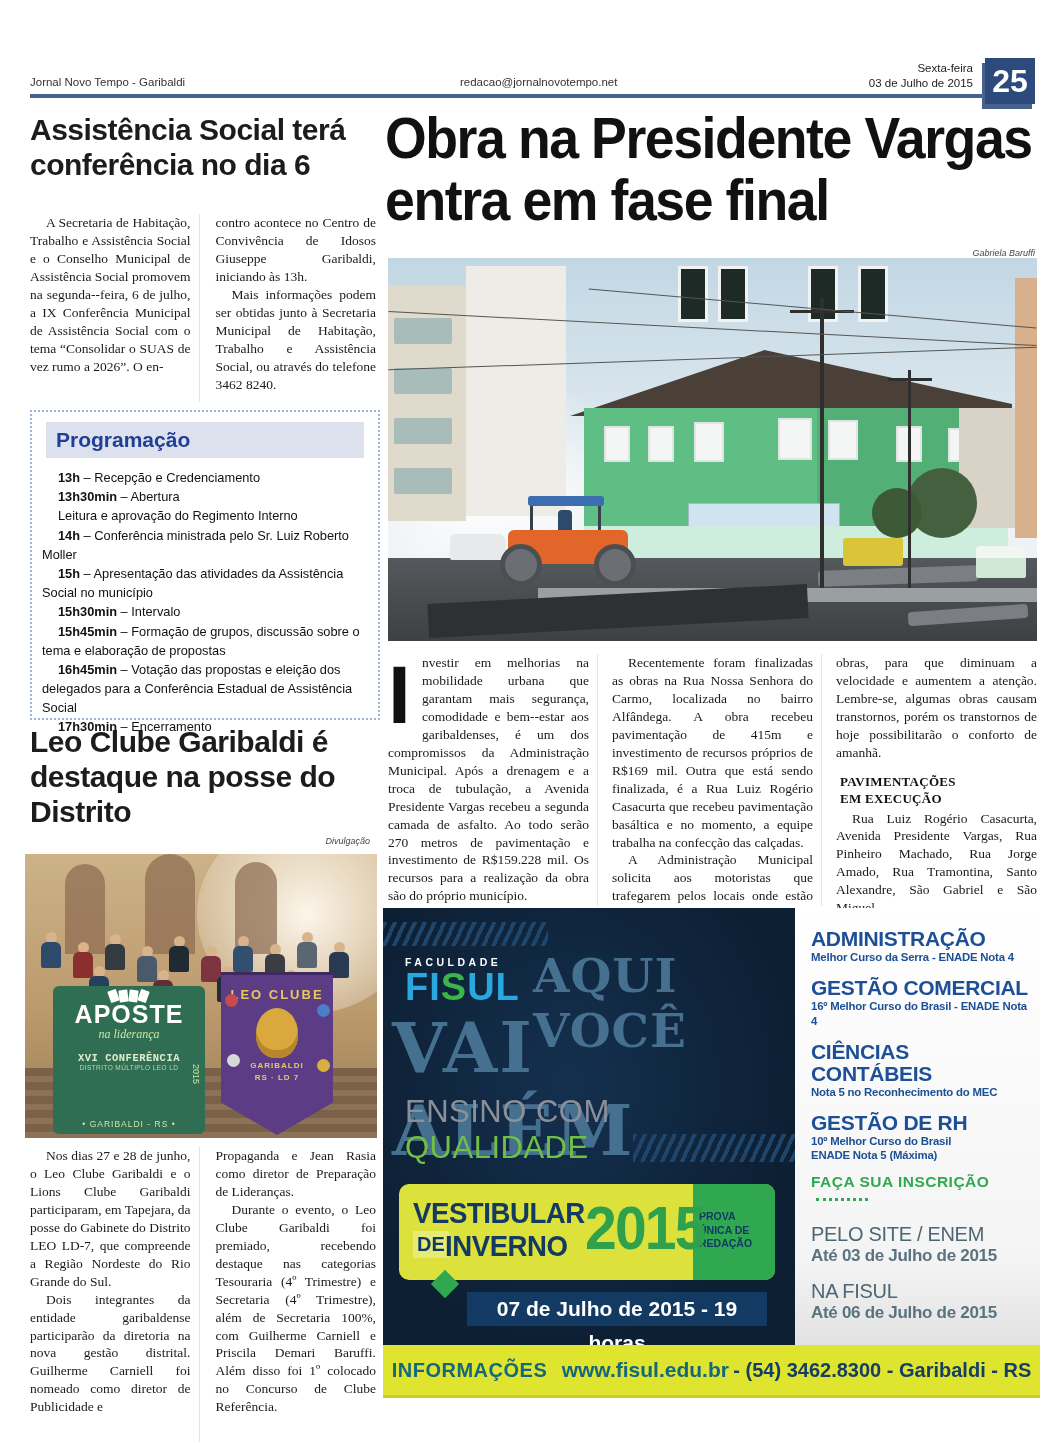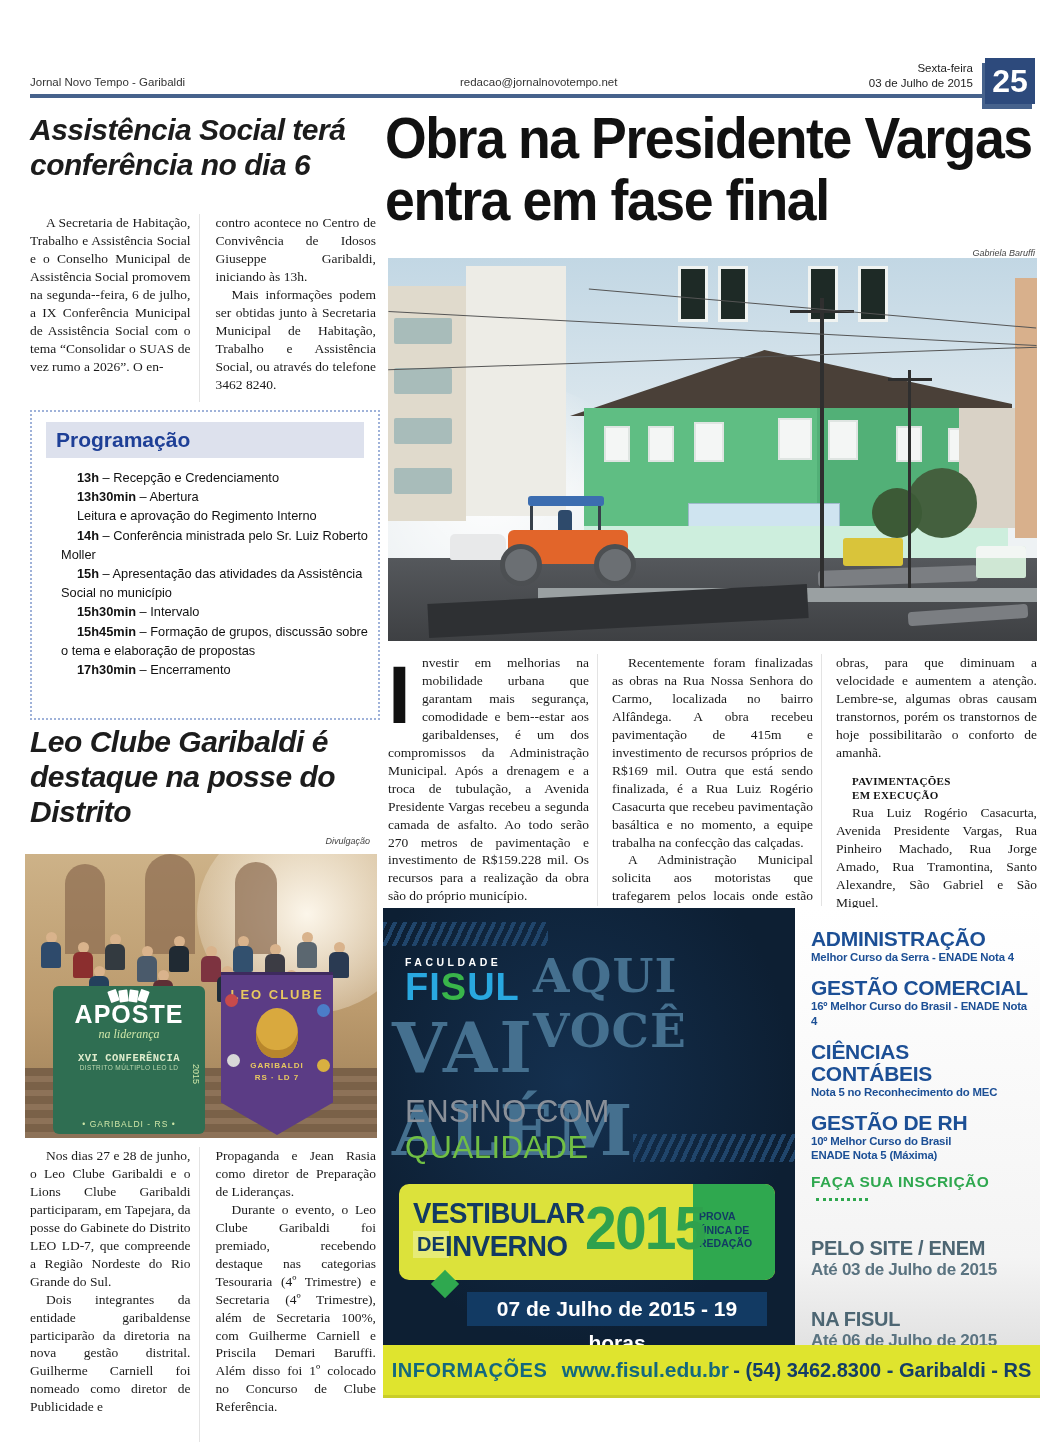--- a/index.html
+++ b/index.html
@@ -12,34 +12,34 @@
   .hdr-right{position:absolute;right:62px;bottom:6px;text-align:right;font-size:11.5px;color:#222;line-height:1.35;}
   .hdr-rule{position:absolute;left:0;bottom:0;width:952px;height:4px;background:#46628c;}
   .pagenum{position:absolute;right:0;bottom:-6px;width:50px;height:46px;background:#2d4a7c;
            color:#fff;font-size:32px;font-weight:bold;text-align:center;line-height:46px;
            box-shadow:-3px 5px 0 #46628c;}
   
   .serif{font-family:"Liberation Serif",serif;font-size:13.5px;line-height:1.33;
          text-align:justify;color:#1a1a1a;}
   .p-ind{text-indent:16px;margin:0;}
   .p0{margin:0;}
-  .title-it{font-family:"Liberation Sans",sans-serif;font-style:italic;font-weight:bold;
+  .title-it{font-family:"Liberation Sans",sans-serif;font-weight:bold;
             font-size:30px;line-height:1.17;letter-spacing:-.5px;color:#1c1c1c;margin:0;}
   .credit{font-size:9px;font-style:italic;color:#444;text-align:right;}
   
   .leftcol{position:absolute;left:30px;top:112px;width:346px;height:1330px;}
   .two-cols{display:flex;gap:16px;}
   .two-cols>div{flex:1;}
   .col-rule{border-right:1px solid #e3e3e3;padding-right:8px;}
   
   .progbox{position:absolute;left:0;top:298px;width:326px;height:290px;
            border:2px dotted #9fb2d9;padding:8px 10px;}
   .progbox h2{margin:2px 4px 10px 4px;background:#dde1ed;color:#1e3f96;font-size:21px;
               padding:6px 10px;font-weight:bold;}
-  .prog-item{font-size:12.8px;line-height:1.5;color:#111;text-indent:16px;margin-left:19px;}
+  .prog-item{font-size:12.8px;line-height:1.5;color:#111;text-indent:16px;}
   .prog-item b{font-weight:bold;}
   
   .leo-photo{position:absolute;left:-5px;top:742px;width:352px;height:284px;overflow:hidden;
              background:linear-gradient(180deg,#cdb288 0%,#bb9a6d 55%,#9a7c55 100%);}
   .church-glare{position:absolute;right:-40px;top:-40px;width:220px;height:200px;border-radius:50%;
                 background:radial-gradient(circle,rgba(255,250,240,.95),rgba(255,230,225,0));}
   .church-arch{position:absolute;background:#8a6a4e;border-radius:40px 40px 0 0;opacity:.7;}
   .steps{position:absolute;left:0;bottom:0;width:100%;height:70px;
          background:repeating-linear-gradient(180deg,#7a6148 0 8px,#8d7258 8px 14px);}
   .person{position:absolute;}
@@ -102,22 +102,22 @@
   .canopy-pole{position:absolute;top:10px;width:3px;height:28px;background:#37404a;}
   .roller-body{position:absolute;left:8px;top:34px;width:120px;height:34px;background:#e2652a;border-radius:6px;}
   .drum{position:absolute;top:48px;width:42px;height:42px;border-radius:50%;background:#6b6f73;border:5px solid #4c4f52;box-sizing:border-box;}
   .operator{position:absolute;left:58px;top:14px;width:14px;height:24px;background:#2e4a6b;border-radius:4px 4px 0 0;}
   .yellow-machine{position:absolute;left:455px;top:280px;width:60px;height:28px;background:#d9c43a;border-radius:3px;}
   
   .main-cols{position:absolute;left:3px;top:546px;width:649px;height:252px;display:flex;gap:14px;}
   .main-cols>div{flex:1;}
   .dropcap{float:left;width:26px;font-size:82px;line-height:74px;font-weight:bold;color:#111;
            font-family:"Liberation Sans",sans-serif;margin:4px 8px 0 0;}
-  .subhead{font-family:"Liberation Serif",serif;font-weight:bold;font-size:11px;line-height:1.3;
-           letter-spacing:.3px;margin:12px 0 2px 16px;color:#111;}
+  .subhead{font-family:"Liberation Serif",serif;font-weight:bold;font-size:13px;line-height:1.3;
+           letter-spacing:.3px;margin:12px 0 2px 4px;color:#111;}
   
   .ad{position:absolute;left:-2px;top:800px;width:657px;height:492px;}
   .ad-dark{position:absolute;left:0;top:0;width:412px;height:437px;
            background:radial-gradient(ellipse at 45% 40%,#14304f 0%,#0d1f33 70%);overflow:hidden;}
   .hatch{position:absolute;background:repeating-linear-gradient(115deg,#20456b 0 4px,transparent 4px 9px);}
   .fisul-logo{position:absolute;left:22px;top:48px;}
   .fisul-top{font-size:10.5px;font-weight:bold;letter-spacing:3.5px;color:#fff;}
   .fisul-name{font-size:38px;font-weight:bold;letter-spacing:1px;line-height:1;color:#29a8e0;}
   .fisul-name .g{color:#39b54a;}
   .slab{font-family:"DejaVu Serif",serif;font-weight:bold;color:#45708f;}
@@ -140,21 +140,21 @@
   .diamond{position:absolute;left:52px;top:366px;width:20px;height:20px;background:#2fa84f;transform:rotate(45deg);}
   .datebar{position:absolute;left:84px;top:384px;width:300px;height:34px;background:#123a63;
            color:#fff;font-size:21px;font-weight:bold;text-align:center;line-height:34px;}
   .ad-white{position:absolute;left:412px;top:0;width:245px;height:437px;
             background:linear-gradient(180deg,#ffffff 0%,#f4f4f4 80%,#e2e2e2 100%);
             box-sizing:border-box;padding:20px 10px 0 16px;}
   .course-name{font-size:21px;font-weight:bold;color:#1c4f95;letter-spacing:-.3px;line-height:1.05;}
   .course-detail{font-size:11.4px;font-weight:bold;color:#1c4f95;letter-spacing:-.2px;line-height:1.25;margin-bottom:13px;}
   .insc-title{font-size:15.5px;font-weight:bold;color:#2fa84f;letter-spacing:.5px;margin-top:10px;}
   .insc-dots{display:inline-block;width:52px;border-bottom:3px dotted #2fa84f;vertical-align:4px;margin-left:5px;}
-  .insc-label{font-size:20px;font-weight:bold;color:#4d6673;margin-top:28px;letter-spacing:-.3px;}
+  .insc-label{font-size:20px;font-weight:normal;color:#4d6673;margin-top:14px;letter-spacing:-.3px;}
   .insc-date{font-size:17px;font-weight:bold;color:#5a7380;letter-spacing:-.3px;}
   .ad-yellow{position:absolute;left:0;top:437px;width:657px;height:50px;background:#dfe42e;
              text-align:center;line-height:50px;box-shadow:0 3px 0 #c9cd29;}
   .ady-1{font-size:20px;font-weight:bold;color:#13687e;letter-spacing:.5px;text-align:right;}
   .ady-2{font-size:21px;font-weight:bold;color:#13687e;}
   .ady-3{font-size:20px;font-weight:bold;color:#143e66;}
 </style>
 </head>
 <body>
 
@@ -187,20 +187,21 @@
 
     <div class="progbox">
       <h2>Programação</h2>
       <div class="prog-item"><b>13h</b><span> – Recepção e Credenciamento</span></div>
       <div class="prog-item"><b>13h30min</b><span> – Abertura</span></div>
       <div class="prog-item"><b></b><span>Leitura e aprovação do Regimento Interno</span></div>
       <div class="prog-item"><b>14h</b><span> – Conferência ministrada pelo Sr. Luiz Roberto Moller</span></div>
       <div class="prog-item"><b>15h</b><span> – Apresentação das atividades da Assistência Social no município</span></div>
       <div class="prog-item"><b>15h30min</b><span> – Intervalo</span></div>
       <div class="prog-item"><b>15h45min</b><span> – Formação de grupos, discussão sobre o tema e elaboração de propostas</span></div>
+      <div class="prog-item"><b>16h45min</b><span> – Votação das propostas e eleição dos delegados para a Conferência Estadual de Assistência Social</span></div>
       <div class="prog-item"><b>17h30min</b><span> – Encerramento</span></div>
     </div>
 
     <h1 class="title-it" style="position:absolute;left:0;top:612px;width:340px;">Leo Clube Garibaldi é destaque na posse do Distrito</h1>
     <div class="credit" style="position:absolute;right:6px;top:724px;">Divulgação</div>
 
     <div class="leo-photo">
       <div class="church-glare"></div>
       <div class="church-arch" style="left:40px;top:10px;width:40px;height:90px;"></div>
       <div class="church-arch" style="left:120px;top:0;width:50px;height:100px;"></div>

